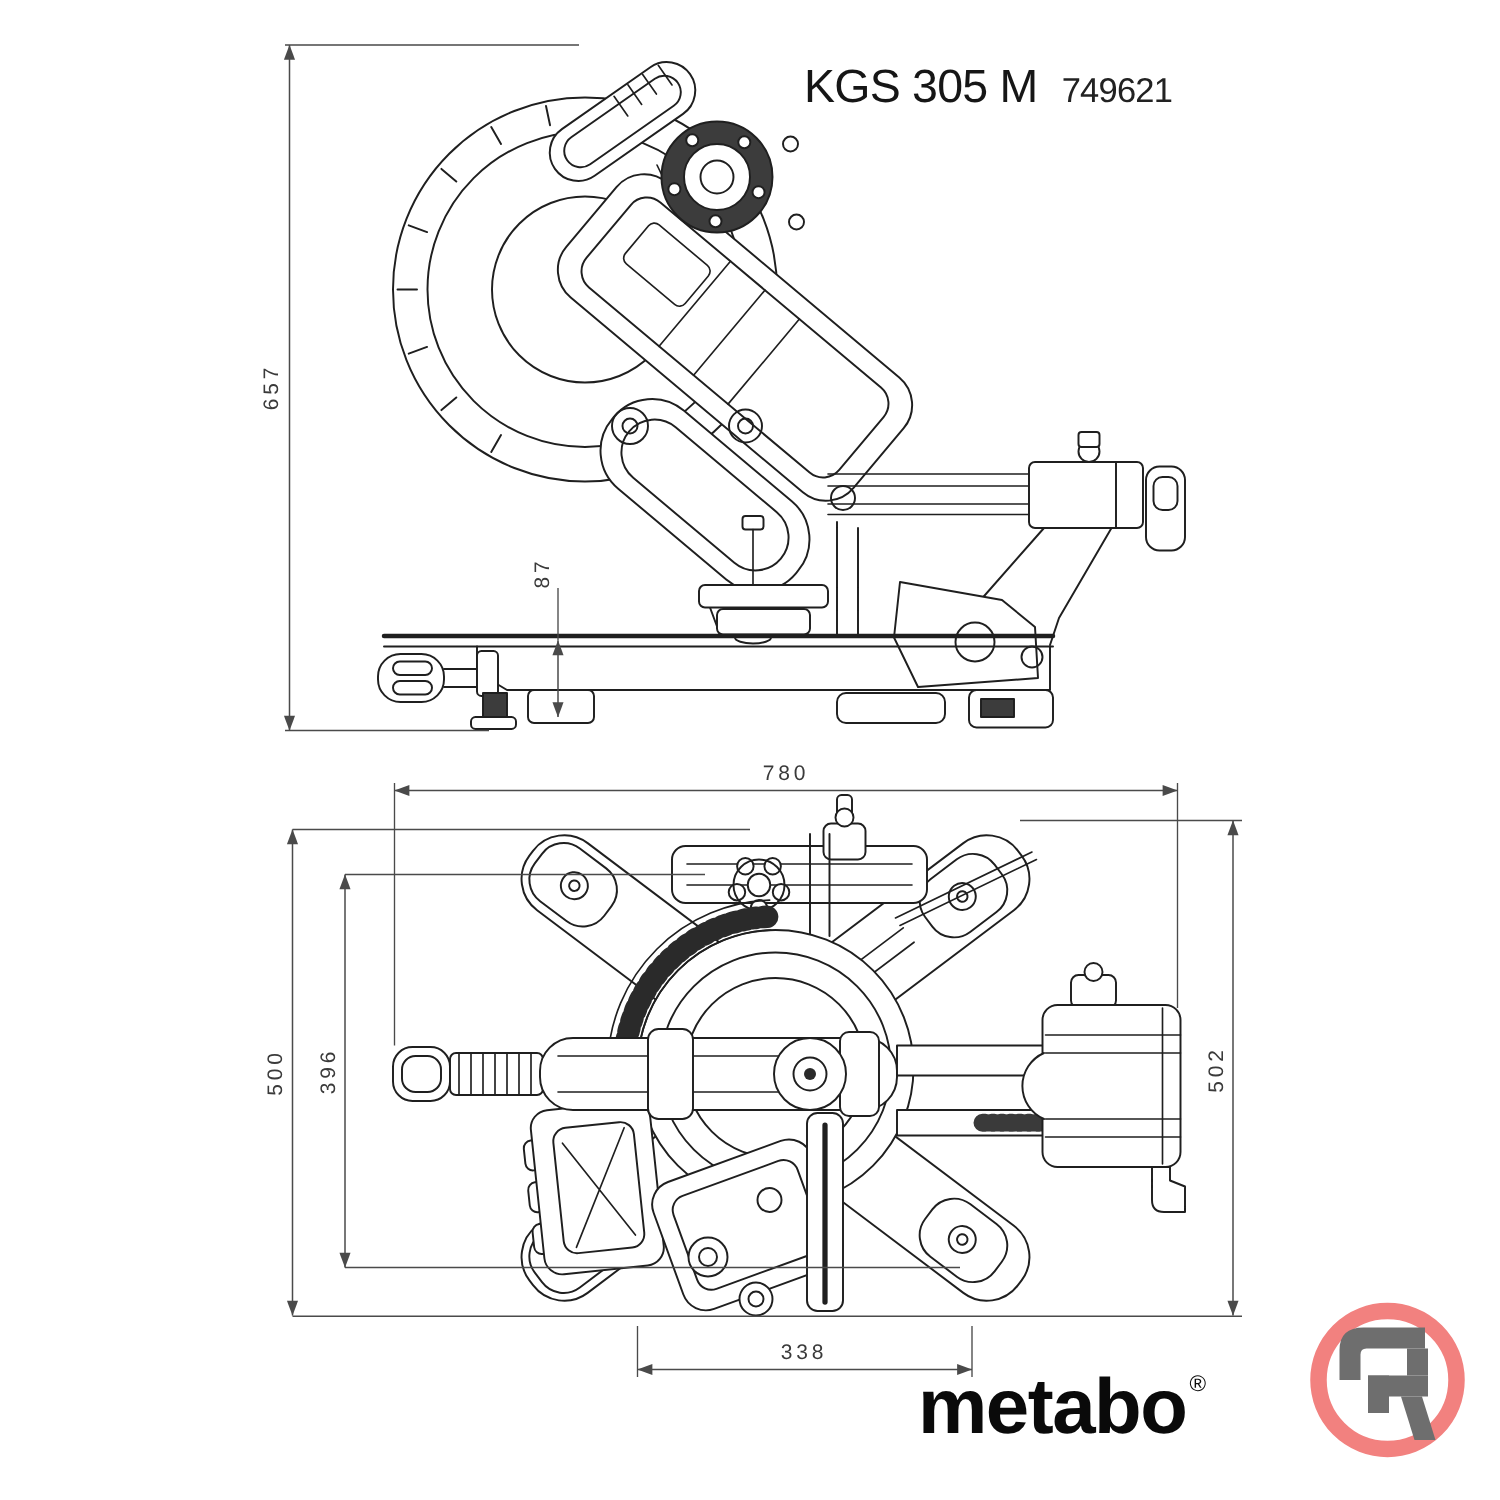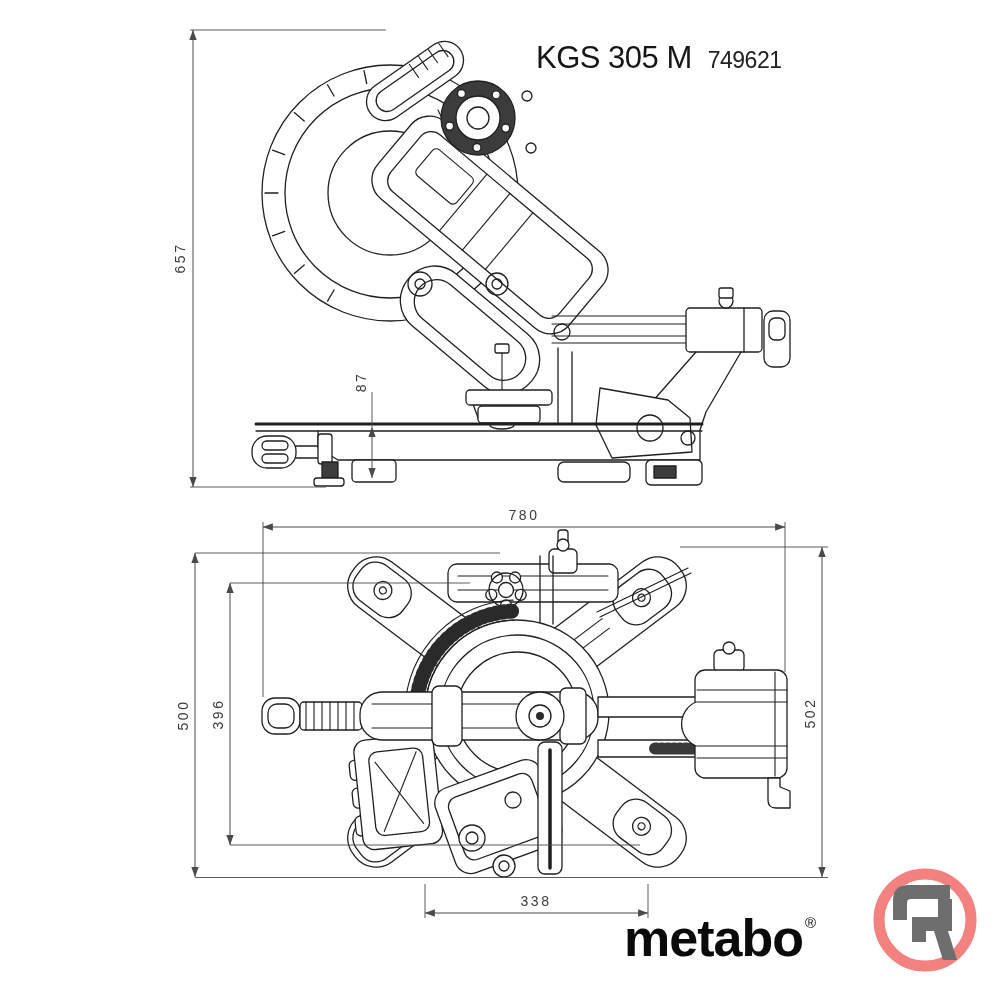--- a/index.html
+++ b/index.html
@@ -7,21 +7,21 @@
     position:relative;width:1000px;height:1000px;background:#fff;overflow:hidden;
     font-family:"Liberation Sans",sans-serif;
   }
   .title-row{
     position:absolute;left:536px;top:40px;display:flex;align-items:baseline;gap:16px;
     color:#161616;white-space:nowrap;
   }
   .model{font-size:31px;letter-spacing:-.5px;font-weight:400;}
   .article{font-size:23px;letter-spacing:-.5px;font-weight:400;color:#222;}
   .brand-row{
-    position:absolute;left:612px;top:912px;color:#0a0a0a;white-space:nowrap;margin-left:12px;
+    position:absolute;left:612px;top:912px;color:#0a0a0a;white-space:nowrap;
   }
   .brand{font-size:52px;font-weight:bold;letter-spacing:-1px;line-height:1;}
   .regmark{font-size:15px;vertical-align:28px;margin-left:2px;font-weight:400;}
   svg text{font-family:"Liberation Sans",sans-serif;}
   .dimtxt{font-size:14px;fill:#3a3a3a;letter-spacing:2.5px;}
 </style>
 </head>
 <body>
 
 <div class="canvas">

